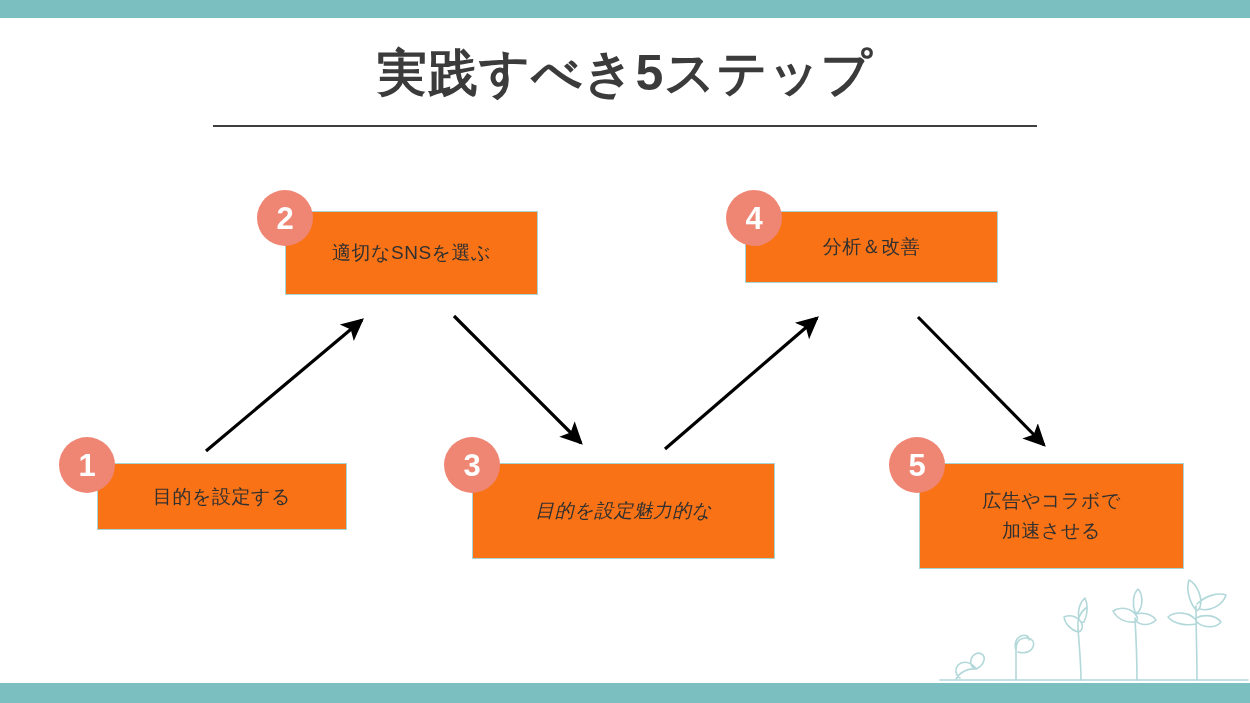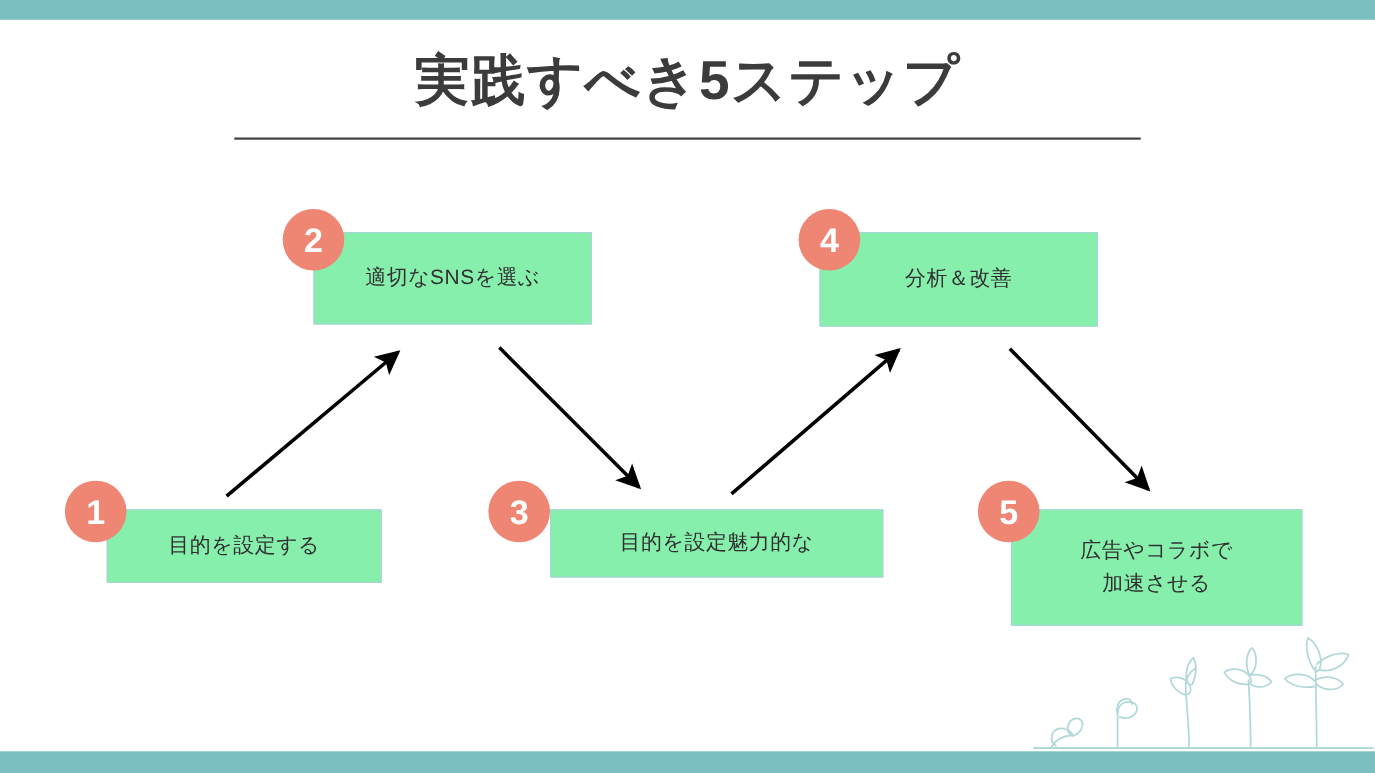--- a/index.html
+++ b/index.html
@@ -48,21 +48,21 @@
     width: 824px;
     height: 2px;
     background: #3f3f3f;
   }
 
   
   .step-box {
     position: absolute;
     box-sizing: border-box;
     border: 1px solid #a9d4d6;
-    background: #86efac;
+    background: #f97316;
     display: flex;
     align-items: center;
     justify-content: center;
     text-align: center;
     color: #303030;
     font-size: 19px;
     line-height: 30px;
     letter-spacing: 0.5px;
   }
   .step-box .label { display: block; padding: 0 10px; }
@@ -131,28 +131,28 @@
   <div class="step-box" style="left:97px; top:463px; width:250px; height:67px;">
     <span class="label">目的を設定する</span>
   </div>
   <div class="badge" style="left:59px; top:437px;">1</div>
 
   <div class="step-box" style="left:285px; top:211px; width:253px; height:84px;">
     <span class="label">適切なSNSを選ぶ</span>
   </div>
   <div class="badge" style="left:257px; top:190px;">2</div>
 
-  <div class="step-box" style="left:500px; top:463px; width:303px; height:62px;">
+  <div class="step-box" style="left:472px; top:463px; width:303px; height:96px;font-style:italic;">
     <span class="label">
       <span>目的を設定魅力的な</span><br>
     </span>
   </div>
   <div class="badge" style="left:444px; top:437px;">3</div>
 
-  <div class="step-box" style="left:745px; top:211px; width:253px; height:86px;">
+  <div class="step-box" style="left:745px; top:211px; width:253px; height:72px;">
     <span class="label">分析＆改善</span>
   </div>
   <div class="badge" style="left:726px; top:190px;">4</div>
 
   <div class="step-box" style="left:919px; top:463px; width:265px; height:106px;">
     <span class="label">
       <span>広告やコラボで</span><br>
       <span>加速させる</span>
     </span>
   </div>

